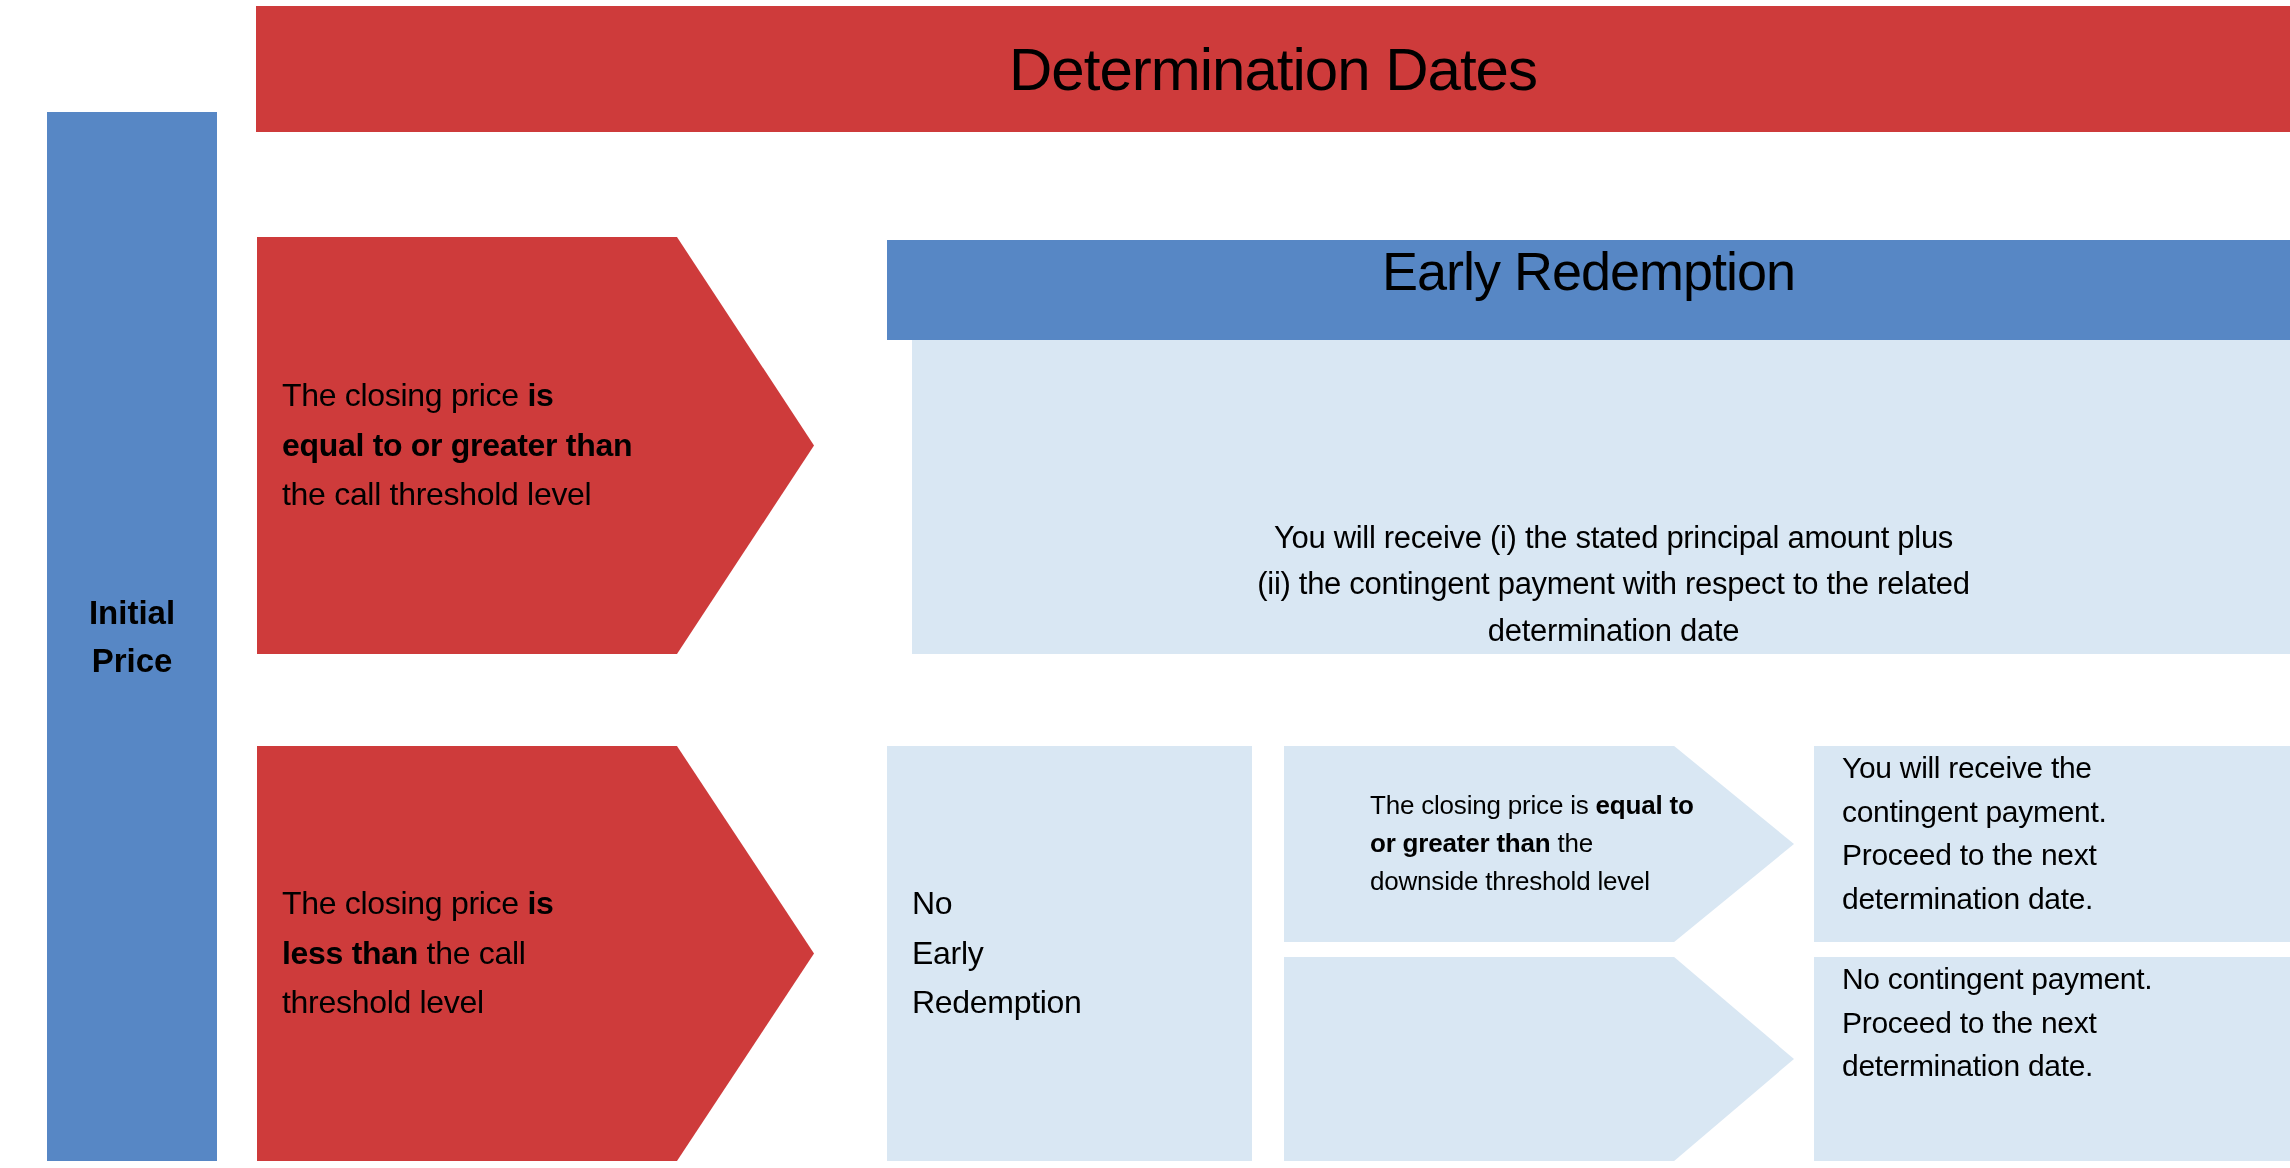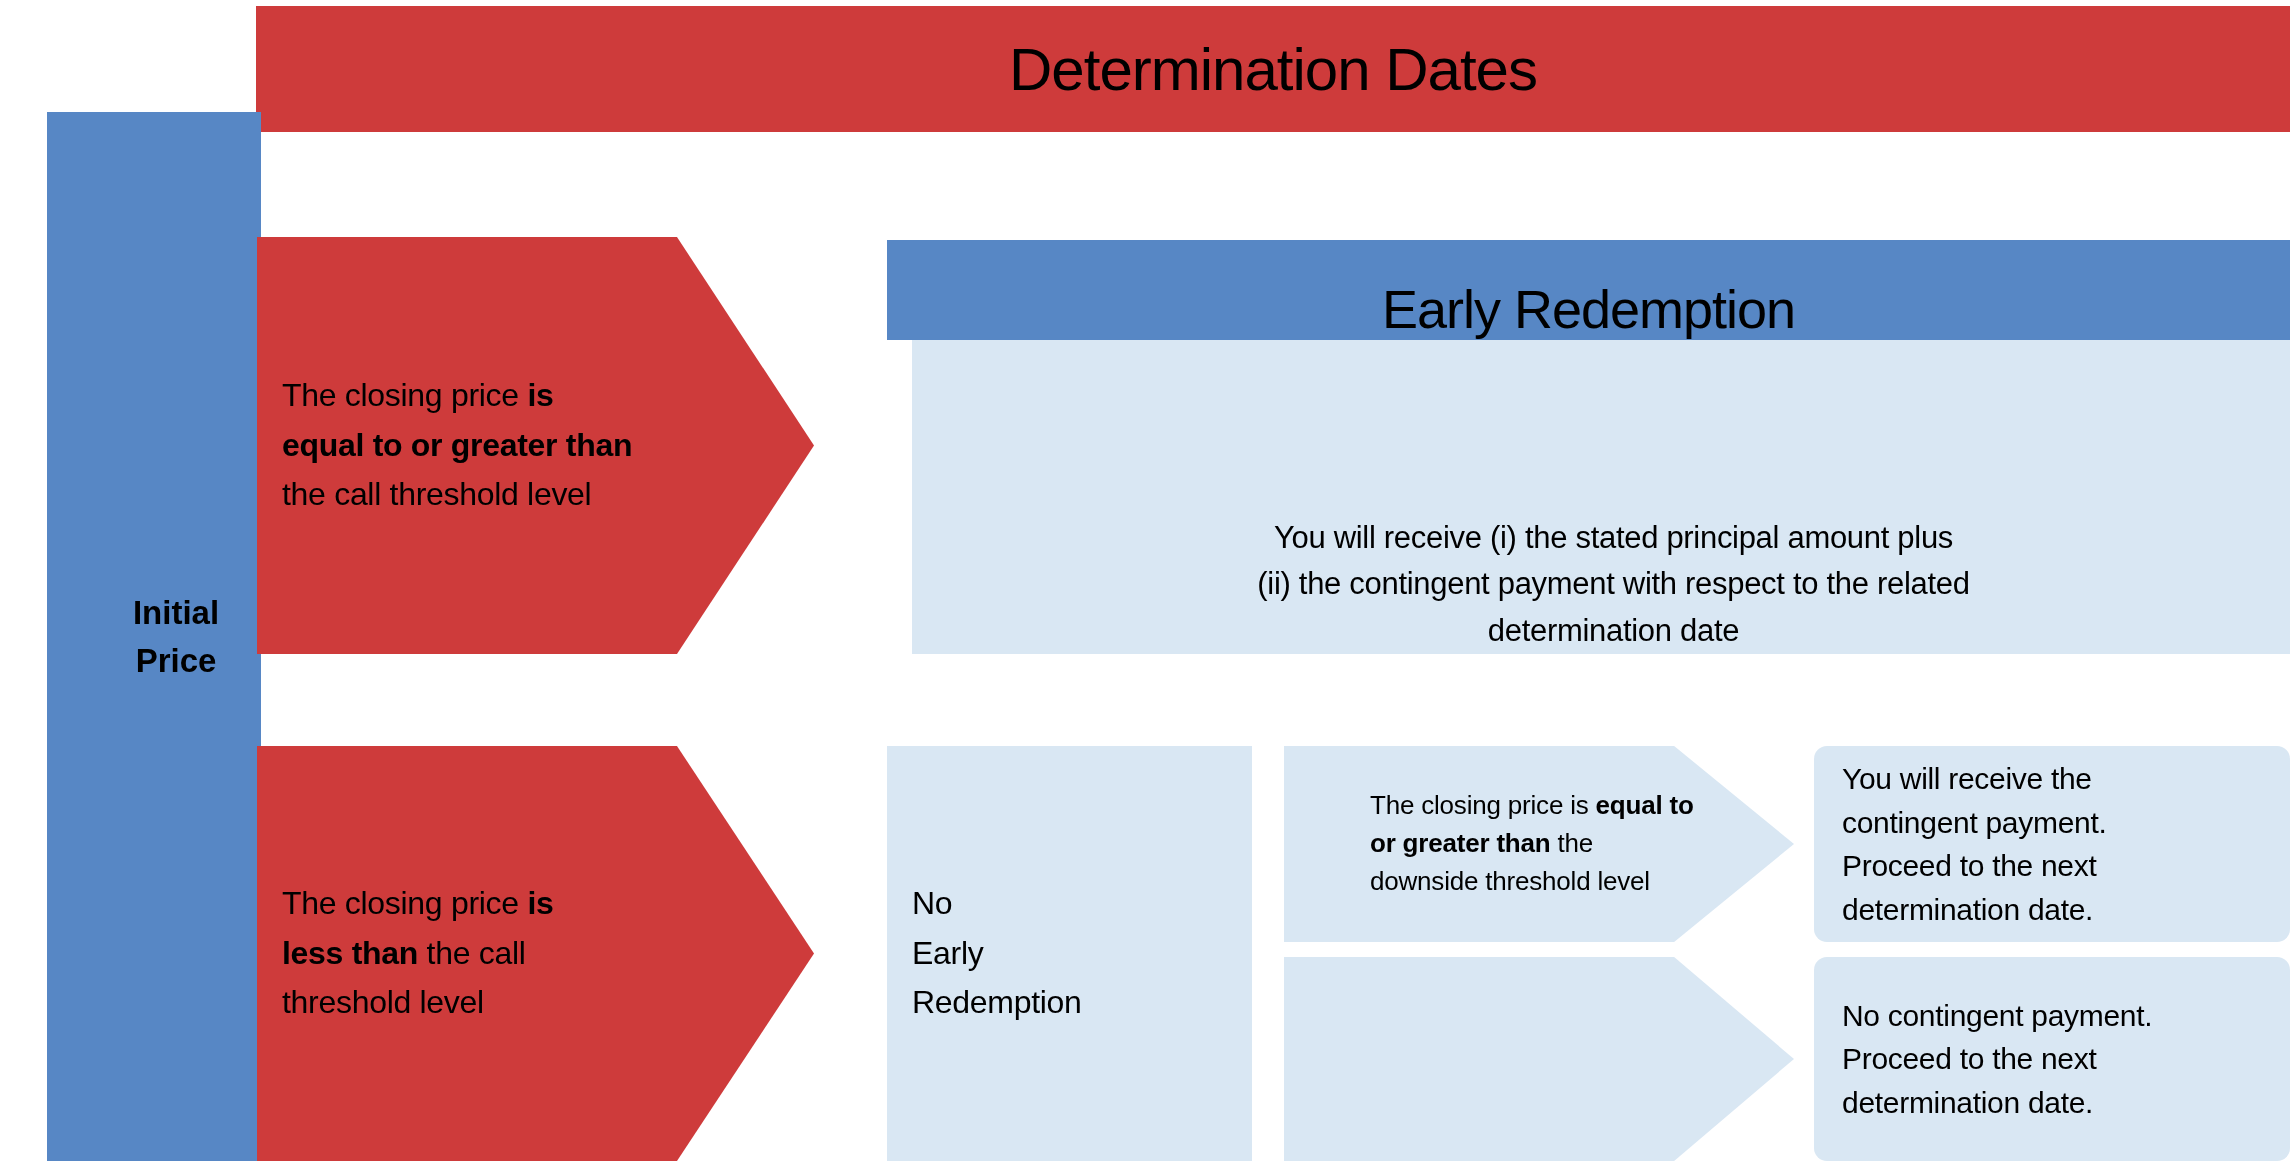--- a/index.html
+++ b/index.html
@@ -31,21 +31,21 @@
   .description{
     left:257px;top:146px;width:2020px;
     font-size:32px;line-height:1.38;letter-spacing:-0.3px;
     white-space:pre-line;
   }
 
   
   .initial-bar{
     left:23px;top:112px;width:170px;height:1049px;
     background:var(--blue);
-    display:flex;align-items:center;justify-content:center;padding-left:44px;
+    display:flex;align-items:center;justify-content:center;
   }
   .initial-label{
     font-size:33px;font-weight:700;text-align:center;
     white-space:pre-line;line-height:1.45;
   }
 
   
   .arrow-bg{background:var(--red);}
   .big-arrow{
     width:557px;height:417px;
@@ -77,21 +77,21 @@
     font-size:26px;line-height:1.45;letter-spacing:-0.2px;
     padding-left:22px;width:466px;
   }
   .sarrow1-text{left:1324px;top:746px;height:196px;}
   .sarrow2-text{left:1260px;top:957px;height:204px;}
 
   
   .er-header{
     left:863px;top:240px;width:1403px;height:100px;
     background:var(--blue);
-    display:flex;align-items:flex-end;justify-content:center;
+    display:flex;align-items:flex-start;justify-content:center;
   }
   .er-header-text{font-size:54px;letter-spacing:-1px;}
   .er-box{
     left:888px;top:340px;width:1403px;height:314px;
     background:var(--light);
     display:flex;align-items:flex-end;justify-content:center;
   }
   .er-box-text{
     font-size:31px;line-height:1.5;letter-spacing:-0.3px;
     text-align:center;white-space:pre-line;
@@ -105,21 +105,21 @@
   }
   .noer-text{
     font-size:32px;line-height:1.55;letter-spacing:-0.3px;
     padding-left:25px;white-space:pre-line;
   }
 
   
   .outcome-box{
     background:var(--light);
     left:1790px;width:476px;
-    display:flex;align-items:center;border-radius:13px;
+    display:flex;
   }
   .obox1{top:746px;height:196px;}
   .obox2{top:957px;height:204px;}
   .outcome-text{
     font-size:30px;line-height:1.45;letter-spacing:-0.3px;
     padding-left:28px;white-space:pre-line;
   }
 </style>
 </head>
 <body>

